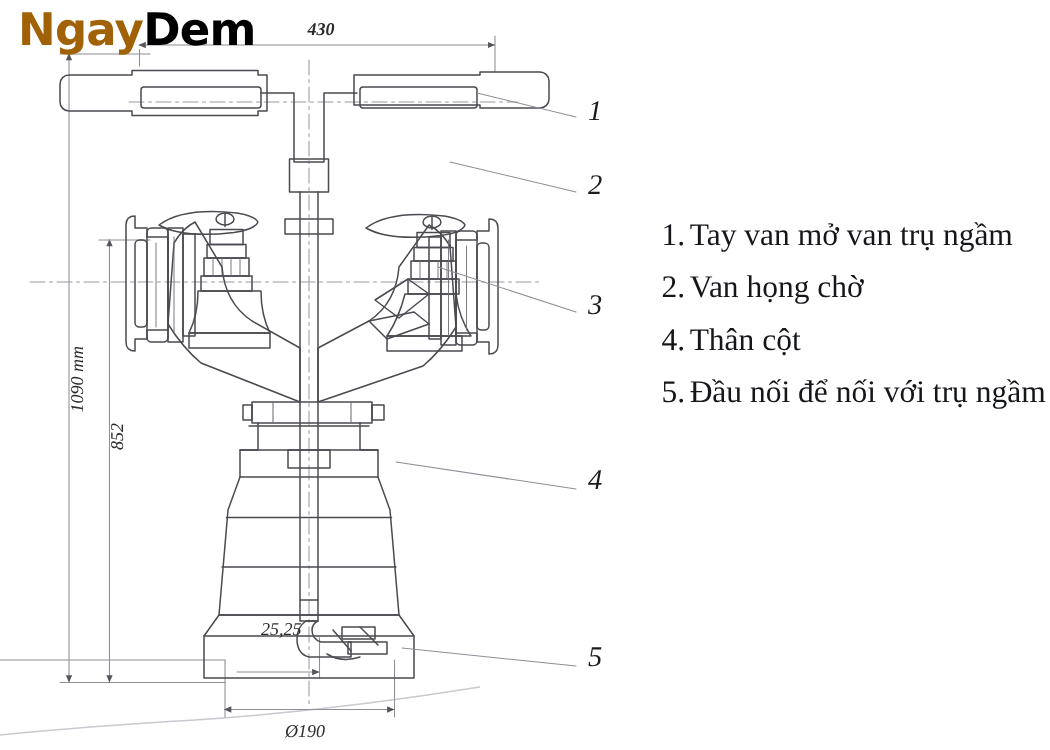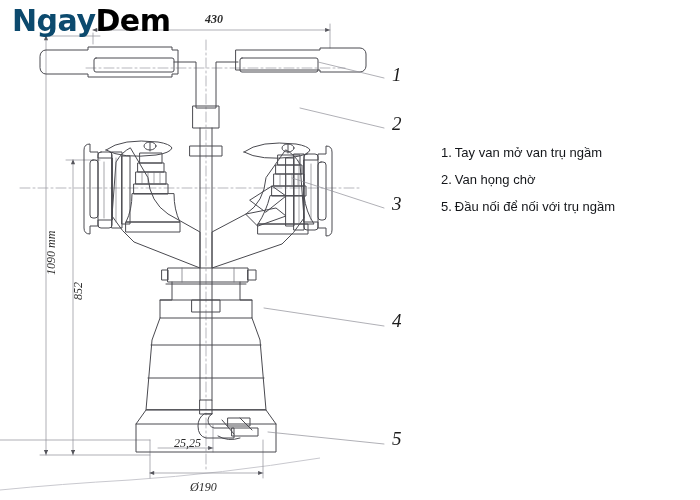--- a/index.html
+++ b/index.html
@@ -22,21 +22,21 @@
     left: 12px;
     top: 6px;
     font-family: "DejaVu Sans", sans-serif;
     font-weight: bold;
     font-size: 30px;
     letter-spacing: -0.5px;
     line-height: 1;
     z-index: 40;
     white-space: nowrap;
   }
-  #logo .part-a { color: #0c4a6e; }
+  #logo .part-a { color: #a16207; }
   #logo .part-b { color: #000000; }
 
   
   #drawing {
     position: absolute;
     left: 0;
     top: 0;
     width: 430px;
     height: 500px;
     z-index: 10;
@@ -69,22 +69,22 @@
 
   
   #legend {
     position: absolute;
     left: 441px;
     top: 146px;
     width: 250px;
     z-index: 30;
   }
   #legend .legend-row {
-    font-family: Liberation Sans, sans-serif;
-    font-size: 13px;
+    font-family: Liberation Serif, serif;
+    font-size: 21px;
     color: #14161a;
     line-height: 1.0;
     margin-bottom: 14px;
     white-space: nowrap;
   }
   #legend .legend-row .num { margin-right: 3px; }
 </style>
 </head>
 <body>
 
@@ -249,37 +249,40 @@
         <line x1="264" y1="308" x2="384" y2="326"></line>
         <line x1="268" y1="432" x2="384" y2="444"></line>
       </g>
 
     </g>
   </svg>
 
   <div class="dim" style="left:205px; top:12px;font-weight:bold;">430</div>
   <div class="dim vert" style="left:44px; top:275px;">1090 mm</div>
   <div class="dim vert" style="left:71px; top:300px;">852</div>
-  <div class="dim" style="left:174px; top:436px;">25,25</div>
+  <div class="dim" style="left:174px; top:412px;">25,25</div>
   <div class="dim" style="left:190px; top:480px;">Ø190</div>
 
   <div class="callout" style="left:392px; top:64px;">1</div>
   <div class="callout" style="left:392px; top:113px;">2</div>
   <div class="callout" style="left:392px; top:193px;">3</div>
   <div class="callout" style="left:392px; top:310px;">4</div>
   <div class="callout" style="left:392px; top:428px;">5</div>
 
   <div id="legend">
     <div class="legend-row">
       <span class="num">1.</span><span>Tay van mở van trụ ngầm</span>
     </div>
     <div class="legend-row">
       <span class="num">2.</span><span>Van họng chờ</span>
     </div>
     <div class="legend-row">
+      <span class="num">4.</span><span>Thân cột</span>
+    </div>
+    <div class="legend-row">
       <span class="num">5.</span><span>Đầu nối để nối với trụ ngầm</span>
     </div>
   </div>
 
   <svg style="position:absolute; left:0; top:430px; width:430px; height:70px; z-index:5;" viewBox="0 0 430 70">
     <path d="M0,60 q60,-6 130,-10 q90,-6 190,-22" stroke="#c9c9cf" stroke-width="1" fill="none"></path>
   </svg>
 
 </div>
 

